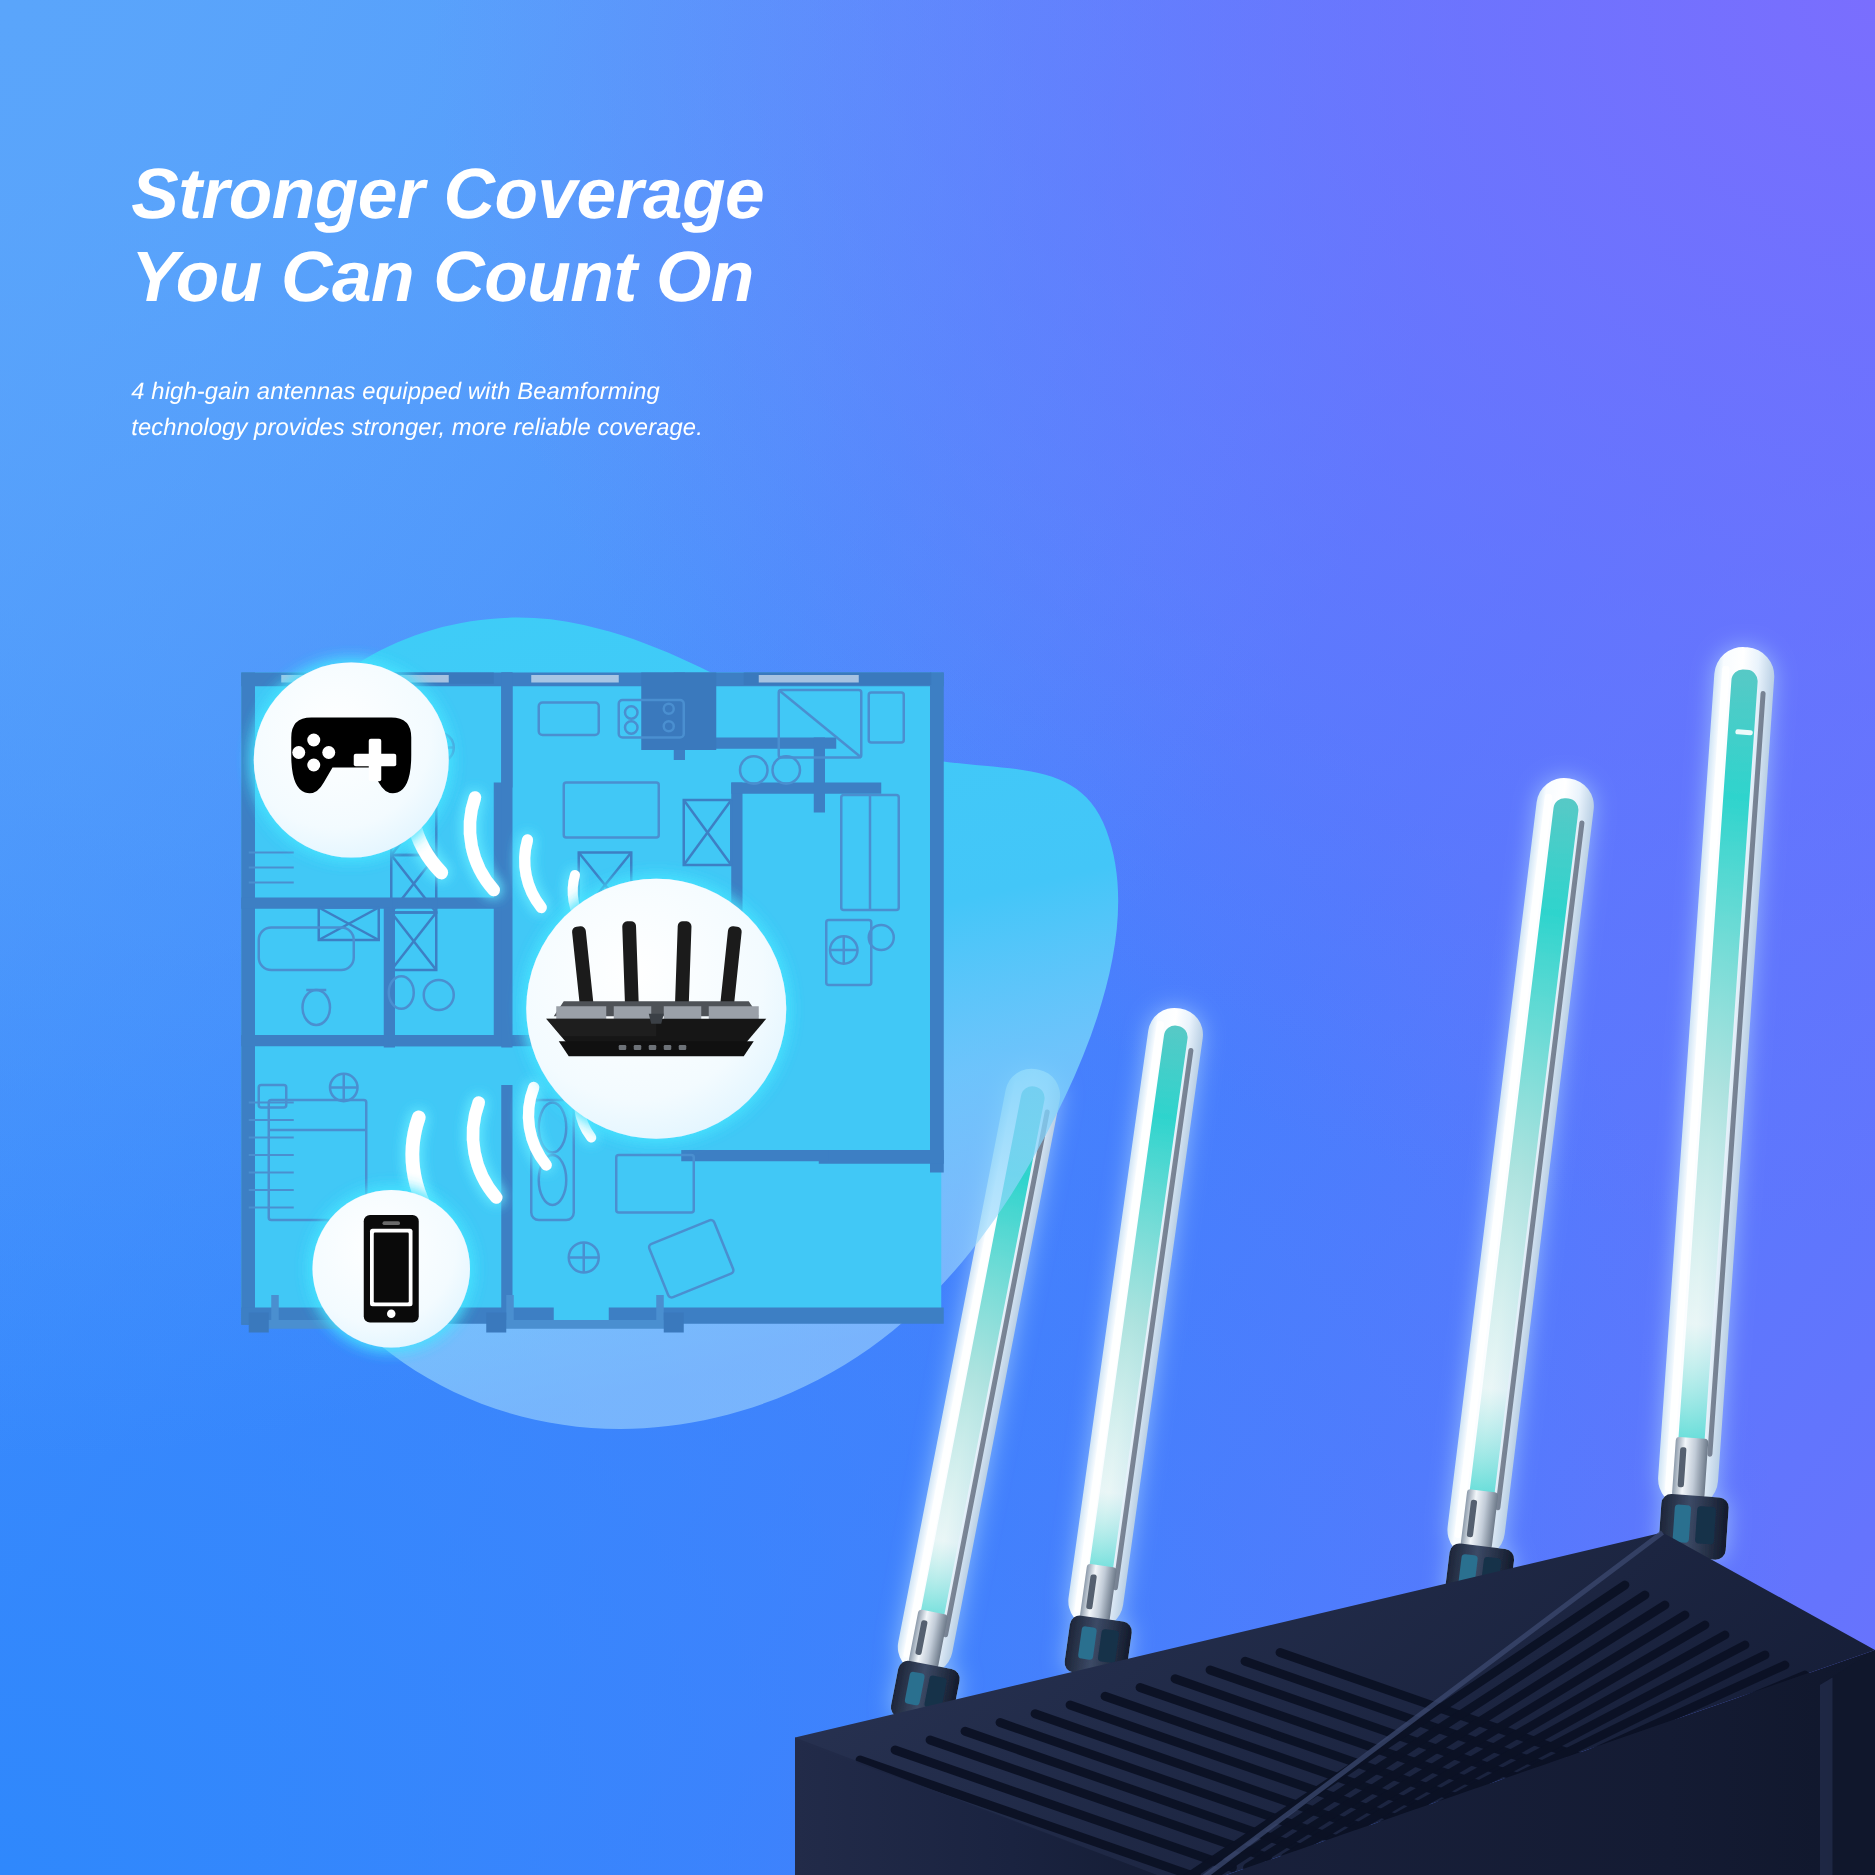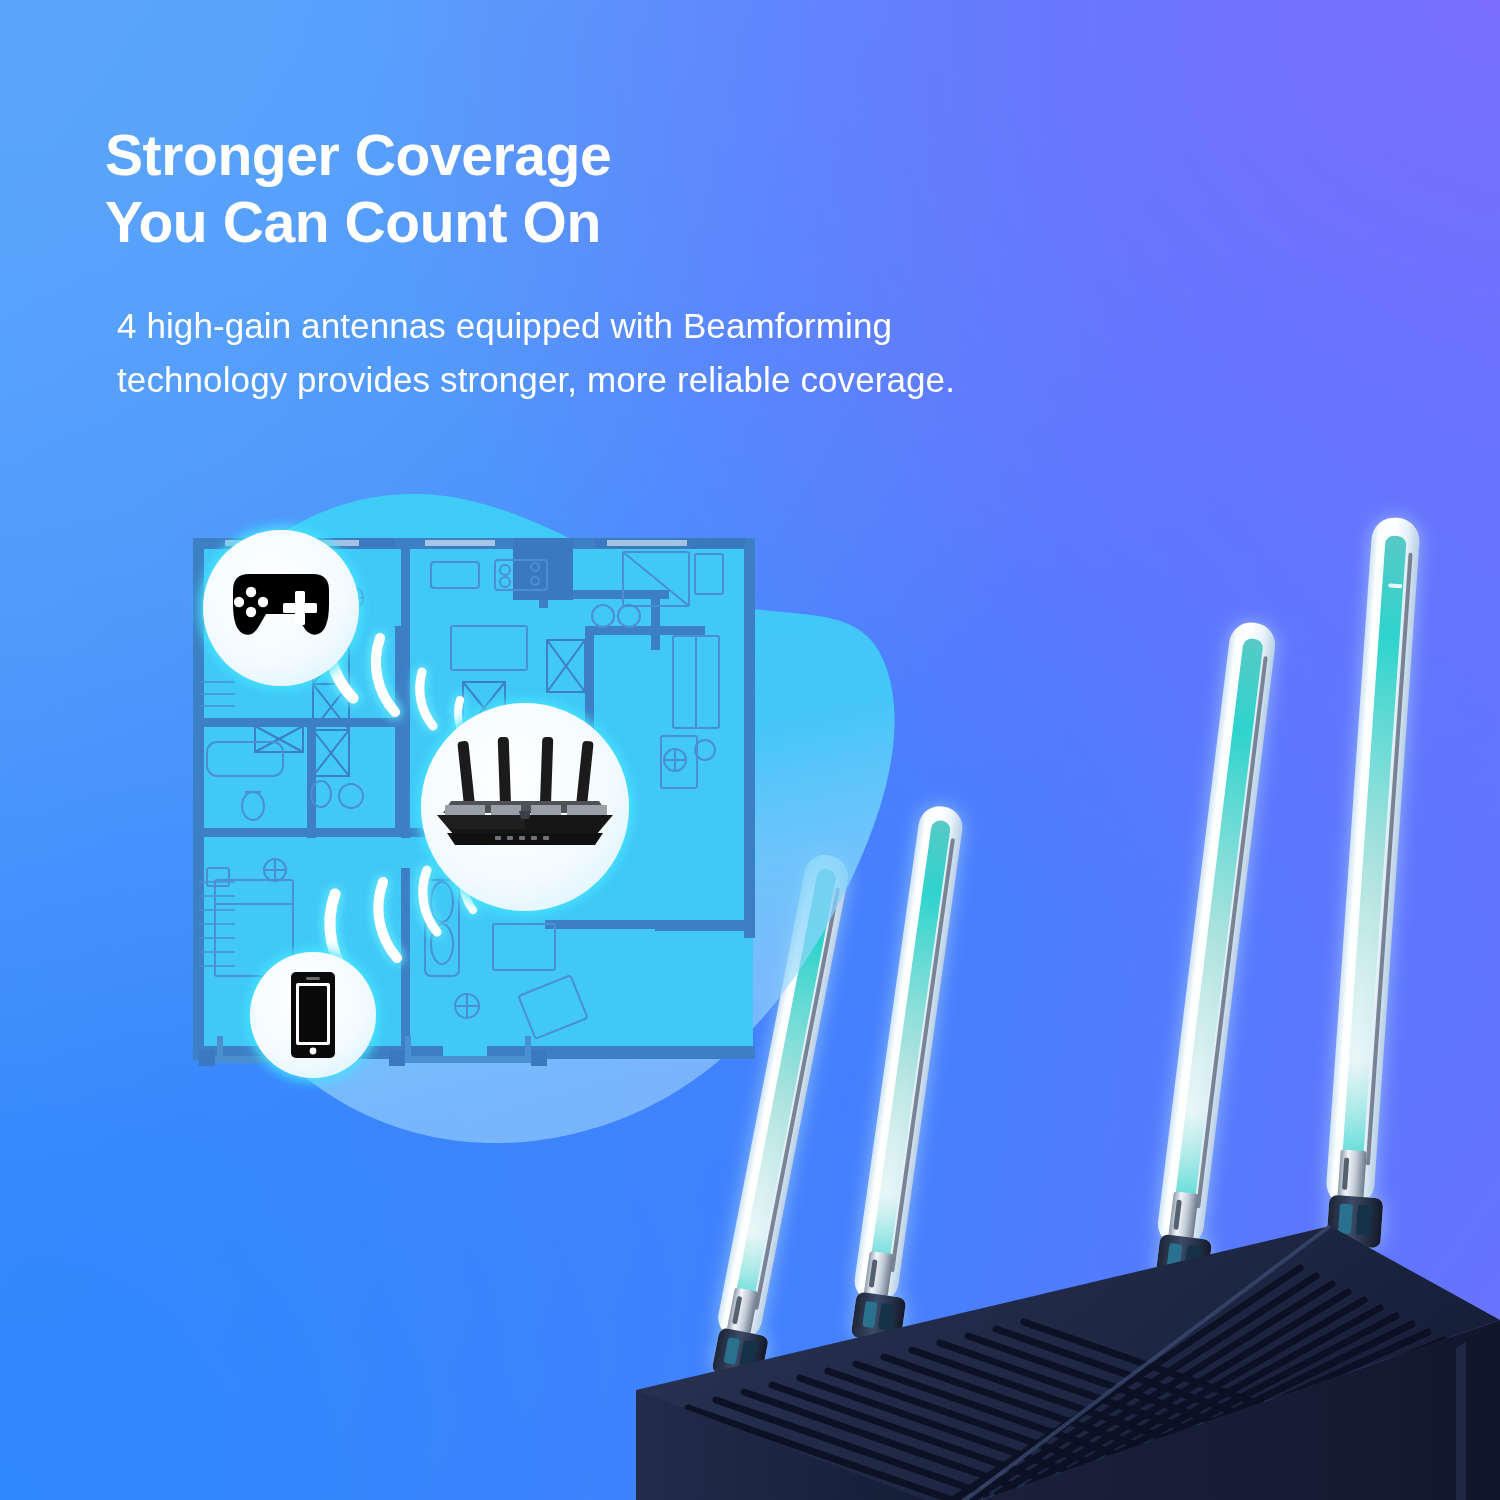--- a/index.html
+++ b/index.html
@@ -13,46 +13,46 @@
   
   #stage {
     position:relative;
     width:1500px; height:1500px;
     background:
       radial-gradient(140% 120% at 100% 0%,   #7a6efe 0%,  rgba(122,110,254,0) 55%),
       radial-gradient(130% 130% at 0% 0%,     #5aa5fb 0%,  rgba(90,165,251,0) 60%),
       radial-gradient(150% 140% at 0% 100%,   #2f88fc 0%,  rgba(47,136,252,0) 65%),
       linear-gradient(125deg, #59a3fb 0%, #4a86fd 38%, #4e7cfd 62%, #6b72fd 100%);
     overflow:hidden;
+    font-style:italic;
   }
 
   
   #copy {
     position:absolute;
     left:105px; top:122px;
     width:980px;
     z-index:30;
   }
   #headline {
     color:#ffffff;
     font-size:57px;
     font-weight:700;
     line-height:1.18;
     letter-spacing:-0.4px;
     white-space:pre-line;
   }
   #subcopy {
     margin-top:42px;
     color:#ffffff;
-    font-size:35px;
+    font-size:19px;
     font-weight:400;
     line-height:1.55;
     letter-spacing:0.1px;
     white-space:pre-line;
-    margin-left:12px;
   }
 
   
   #scene {
     position:absolute;
     left:95px; top:450px;
     width:810px; height:740px;
     z-index:20;
   }
   #scene svg { display:block; width:100%; height:100%; overflow:visible; }

